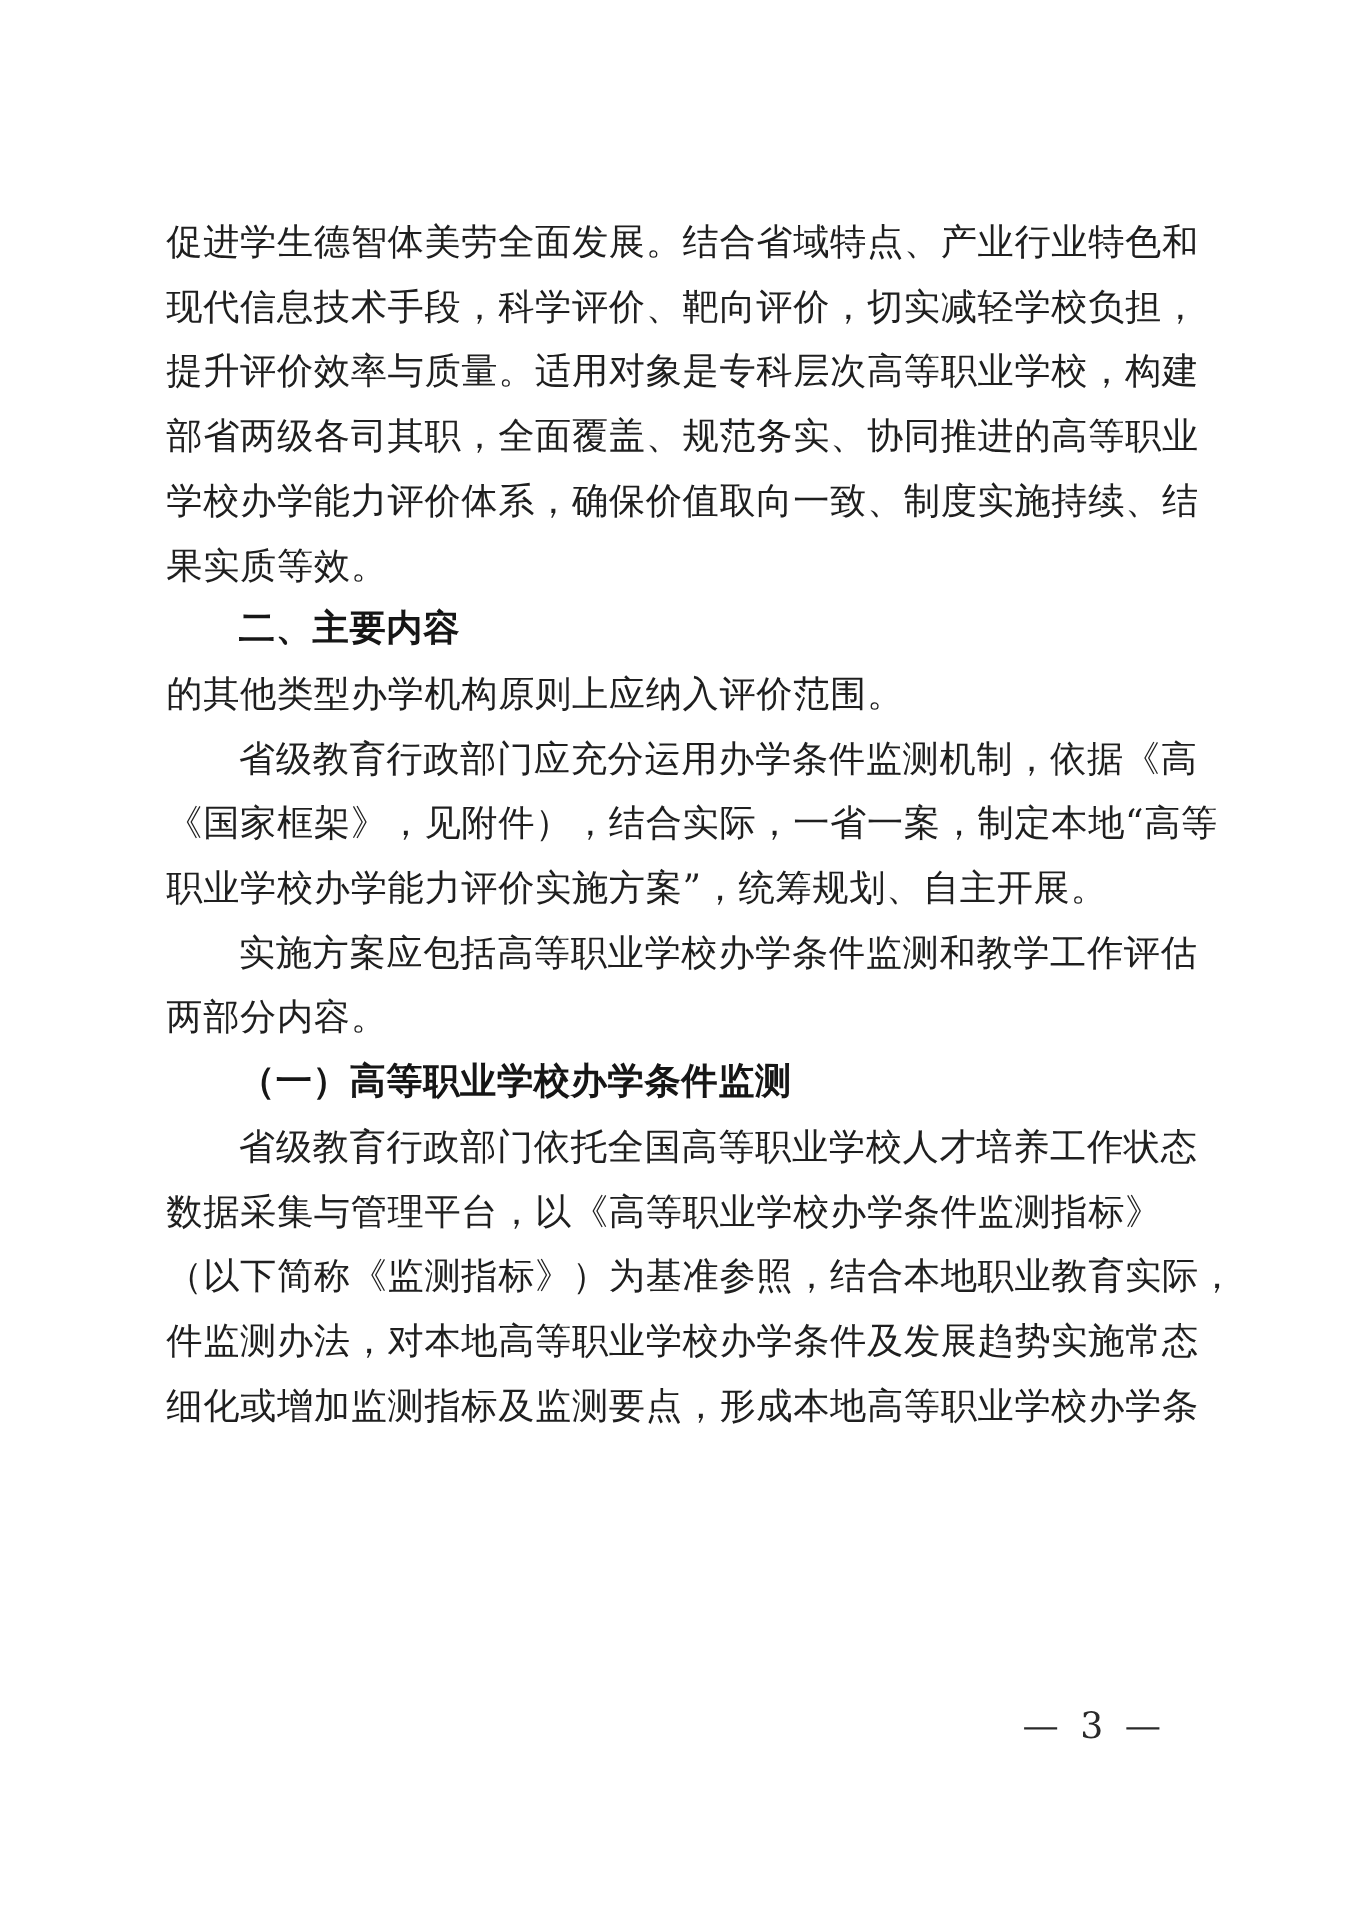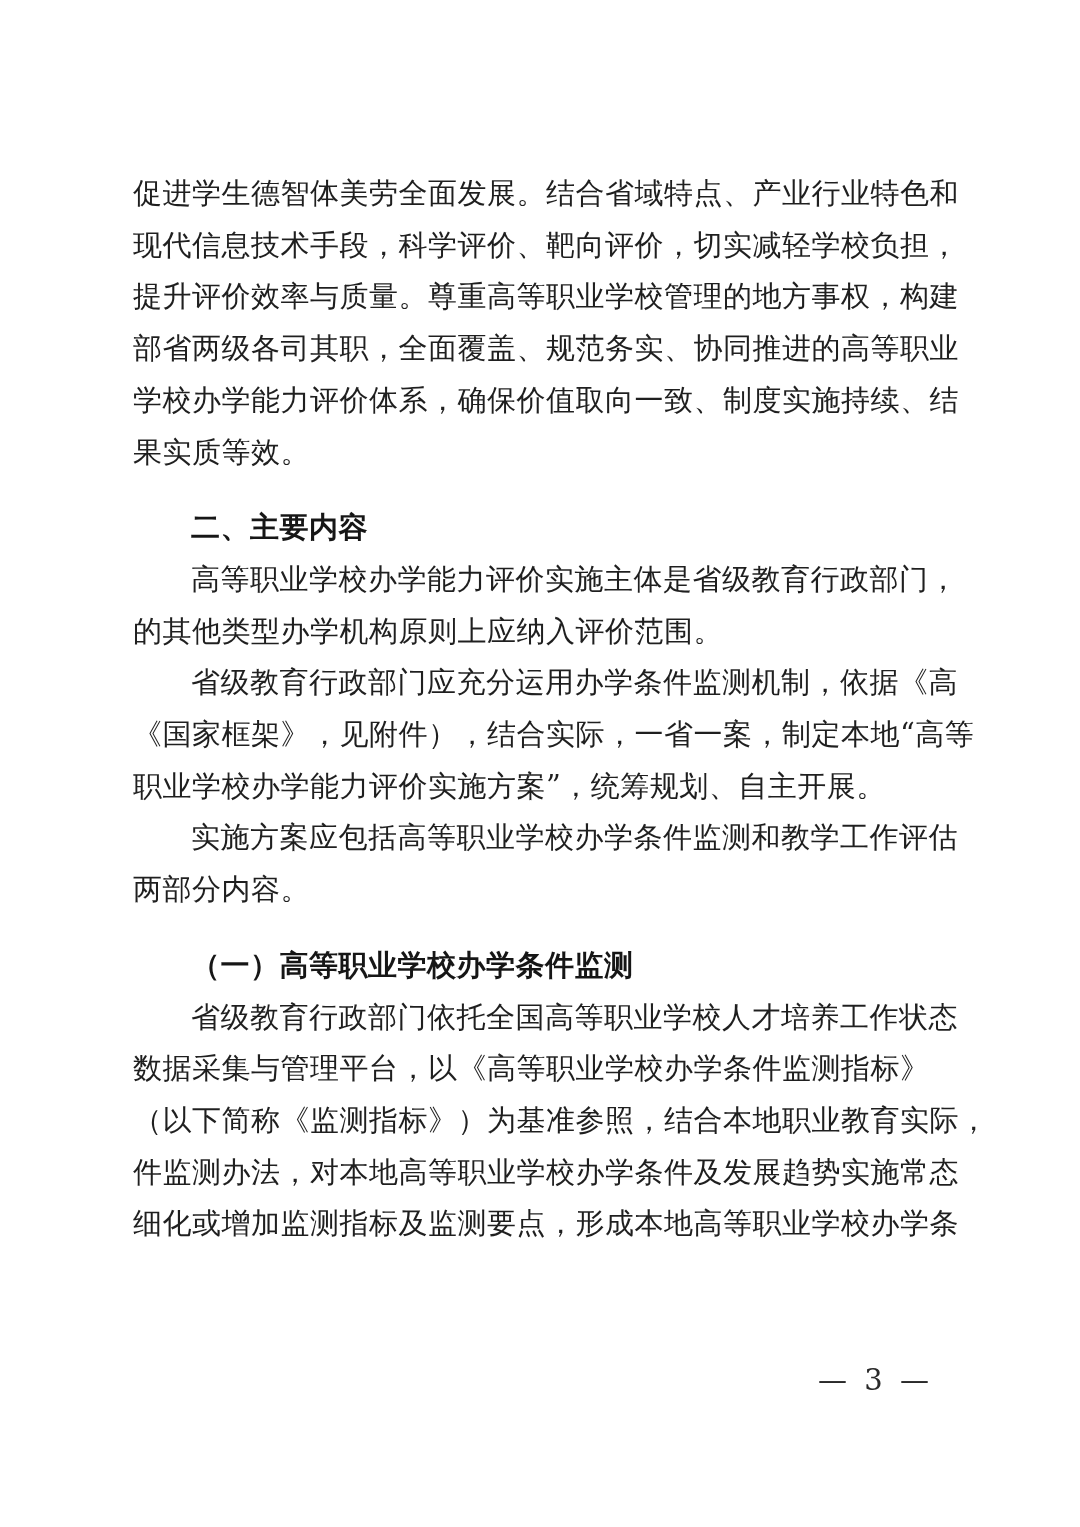--- a/index.html
+++ b/index.html
@@ -28,48 +28,46 @@
     letter-spacing: 0.5px;
     white-space: nowrap;
   }
   .indent {
     padding-left: 58px;
   }
   .heading {
     font-family: Liberation Sans, sans-serif;
     font-weight: 700;
     color: #161616;
-    margin-top: 24px;
   }
   .footer {
     position: absolute;
     left: 818px;
     top: 1363px;
     font-size: 29px;
     letter-spacing: 4px;
     color: #2a2a2a;
     font-family: "DejaVu Serif", serif;
   }
 </style>
 </head>
 <body>
 
 <div class="page">
   <main class="text-block">
 
     <div class="line">促进学生德智体美劳全面发展。结合省域特点、产业行业特色和</div>
     <div class="line">现代信息技术手段，科学评价、靶向评价，切实减轻学校负担，</div>
-    <div class="line">提升评价效率与质量。尊重高等职业学校管理的地方事权，构建</div>
+    <div class="line">提升评价效率与质量。适用对象是专科层次高等职业学校，构建</div>
     <div class="line">部省两级各司其职，全面覆盖、规范务实、协同推进的高等职业</div>
     <div class="line">学校办学能力评价体系，确保价值取向一致、制度实施持续、结</div>
     <div class="line">果实质等效。</div>
 
     <div class="line heading indent">二、主要内容</div>
 
-    <div class="line indent">高等职业学校办学能力评价实施主体是省级教育行政部门，</div>
     <div class="line">的其他类型办学机构原则上应纳入评价范围。</div>
 
     <div class="line indent">省级教育行政部门应充分运用办学条件监测机制，依据《高</div>
     <div class="line">《国家框架》，见附件），结合实际，一省一案，制定本地“高等</div>
     <div class="line">职业学校办学能力评价实施方案”，统筹规划、自主开展。</div>
 
     <div class="line indent">实施方案应包括高等职业学校办学条件监测和教学工作评估</div>
     <div class="line">两部分内容。</div>
 
     <div class="line heading indent">（一）高等职业学校办学条件监测</div>

